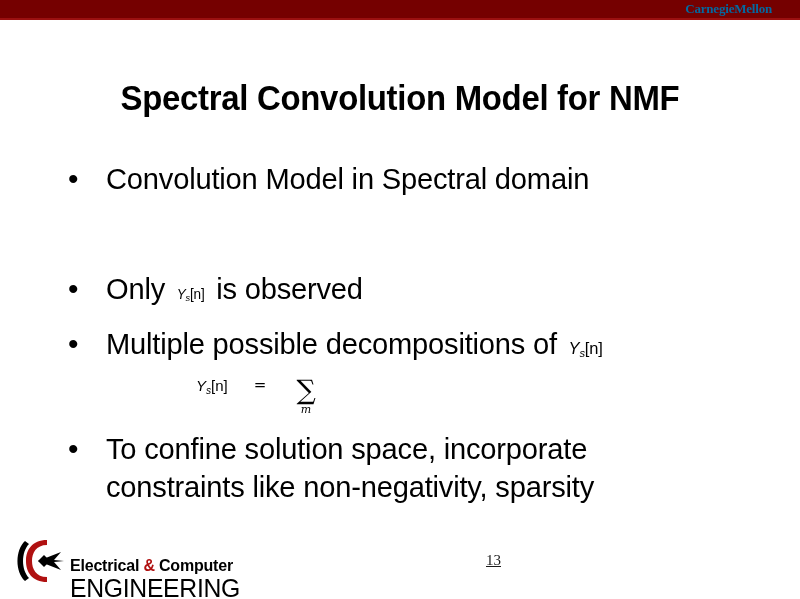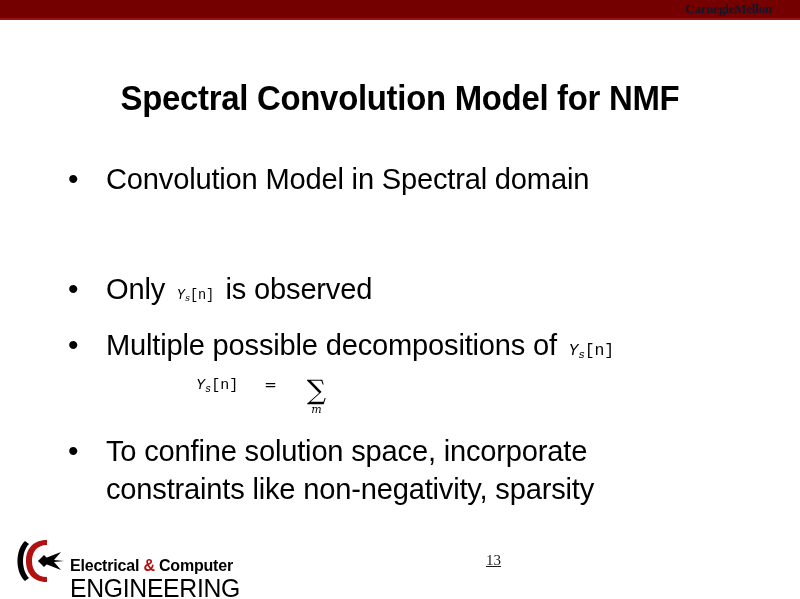--- a/index.html
+++ b/index.html
@@ -30,21 +30,21 @@
     left: 0;
     top: 18px;
     width: 800px;
     height: 2px;
     background: #9b1010;
   }
   .cmu-wordmark {
     position: absolute;
     right: 28px;
     top: 1px;
-    color: #0f172a;
+    color: #0369a1;
     font-family: "Liberation Serif", "DejaVu Serif", serif;
     font-weight: bold;
     font-size: 13px;
     letter-spacing: -0.2px;
     line-height: 16px;
     white-space: nowrap;
   }
 
   
   .slide-title {
@@ -94,21 +94,21 @@
     transform-origin: left top;
     white-space: nowrap;
   }
   .bullet-text.wrap {
     white-space: normal;
     max-width: 600px;
   }
 
   
   .math {
-    font-family: Liberation Mono, monospace;
+    font-family: Liberation Sans, sans-serif;
     font-style: italic;
     white-space: nowrap;
   }
   .math .up { font-style: normal; }
   .math sub {
     font-size: 0.68em;
     vertical-align: -0.25em;
     font-style: italic;
   }
 

